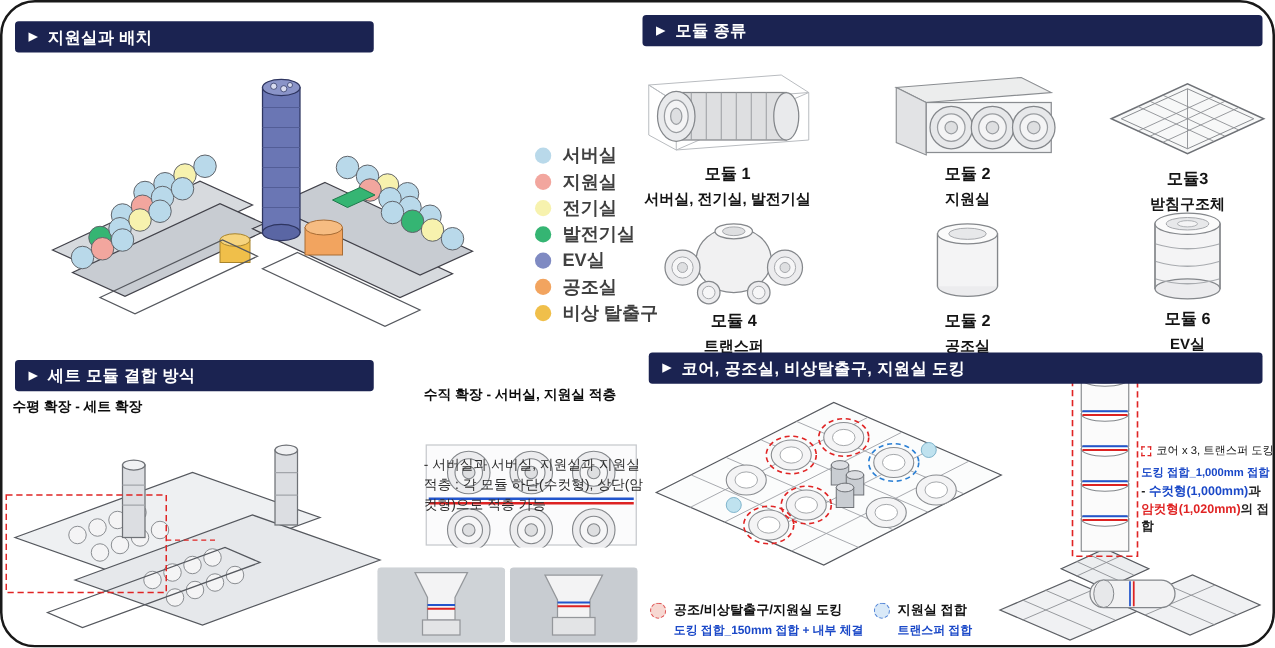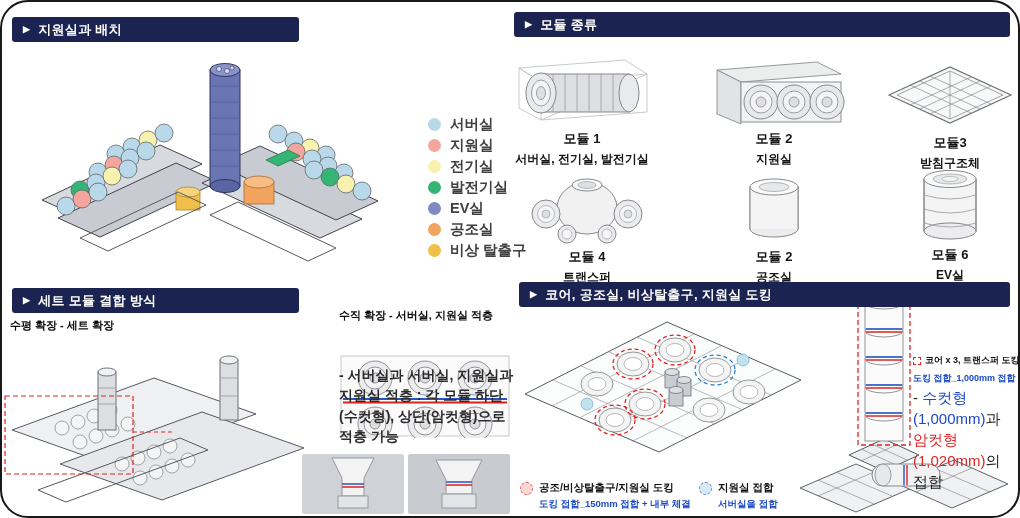--- a/index.html
+++ b/index.html
@@ -34,31 +34,31 @@
   .cell-1 { left:500px; top:48px; }
   .cell-2 { left:692px; top:48px; }
   .cell-3 { left:868px; top:52px; }
   .cell-4 { left:505px; top:166px; }
   .cell-5 { left:692px; top:166px; }
   .cell-6 { left:868px; top:164px; }
 
   
   .note { position:absolute; z-index:3; }
   .note h4 { font-size:11px; font-weight:bold; color:#0c0c0c; margin-bottom:3px; white-space:nowrap; }
-  .note p  { font-size:14px; font-weight:700; color:#2c2c2c; line-height:1.45;margin-top:42px; }
+  .note p  { font-size:11px; font-weight:400; color:#2c2c2c; line-height:1.45;margin-top:42px; }
   .note-1 { left:8px;   top:316px; width:158px; }
   .note-2 { left:337px; top:306px; width:180px; }
   .note-3 { left:293px; top:424px; width:186px; }
 
   
   .core-note { position:absolute; left:911px; top:352px; width:104px; z-index:3; }
-  .core-note .row1 { display:flex; align-items:center; gap:4px; font-size:9px; font-weight:bold; color:#101010; white-space:nowrap; }
+  .core-note .row1 { display:flex; align-items:center; gap:4px; font-size:9px; font-weight:normal; color:#101010; white-space:nowrap; }
   .dash-sq { width:8px; height:8px; border:1px dashed #e02424; flex:none; }
   .joint-head { margin-top:5px; font-size:9px; font-weight:bold; color:#1b49c8; white-space:nowrap; }
-  .joint-line { margin-top:2px; font-size:15px; font-weight:normal; color:#222; line-height:1.4; }
+  .joint-line { margin-top:2px; font-size:10px; font-weight:bold; color:#222; line-height:1.4; }
   .blue { color:#1b49c8; } .red { color:#e02424; }
 
   
   .dock-legend-item { position:absolute; z-index:3; }
   .dock-legend-item .lbl-row { display:flex; align-items:center; gap:6px; font-size:10.5px; font-weight:bold; color:#101010; white-space:nowrap; }
   .circ-icon { width:13px; height:13px; border-radius:50%; flex:none; }
   .circ-red  { border:1.5px dashed #e05a5a; background:#f7d8d2; }
   .circ-blue { border:1.5px dashed #5a8ad8; background:#d9e9f8; }
   .dock-note { margin-top:3px; margin-left:19px; font-size:9.5px; font-weight:bold; color:#1b49c8; white-space:nowrap; }
   .dl-1 { left:518px; top:479px; }
@@ -522,21 +522,21 @@
       <span>공조/비상탈출구/지원실 도킹</span>
     </div>
     <div class="dock-note">도킹 접합_150mm 접합 + 내부 체결</div>
   </div>
 
   <div class="dock-legend-item dl-2">
     <div class="lbl-row">
       <span class="circ-icon circ-blue"></span>
       <span>지원실 접합</span>
     </div>
-    <div class="dock-note">서버실을 접합</div>
+    <div class="dock-note">트랜스퍼 접합</div>
   </div>
 
   <div class="illus" style="left:792px; top:440px;">
     <svg width="220" height="74" viewBox="0 0 220 74">
       <polygon points="6,46 62,22 118,46 62,70" fill="#f0f1f3" stroke="#5e6166"></polygon>
       <polygon points="104,42 160,18 214,42 158,66" fill="#f0f1f3" stroke="#5e6166"></polygon>
       <g stroke="#8a8d91" stroke-width="0.7">
         <line x1="24" y1="38" x2="80" y2="62"></line>
           <line x1="42" y1="30" x2="98" y2="54"></line>
         <line x1="24" y1="54" x2="80" y2="30"></line>

